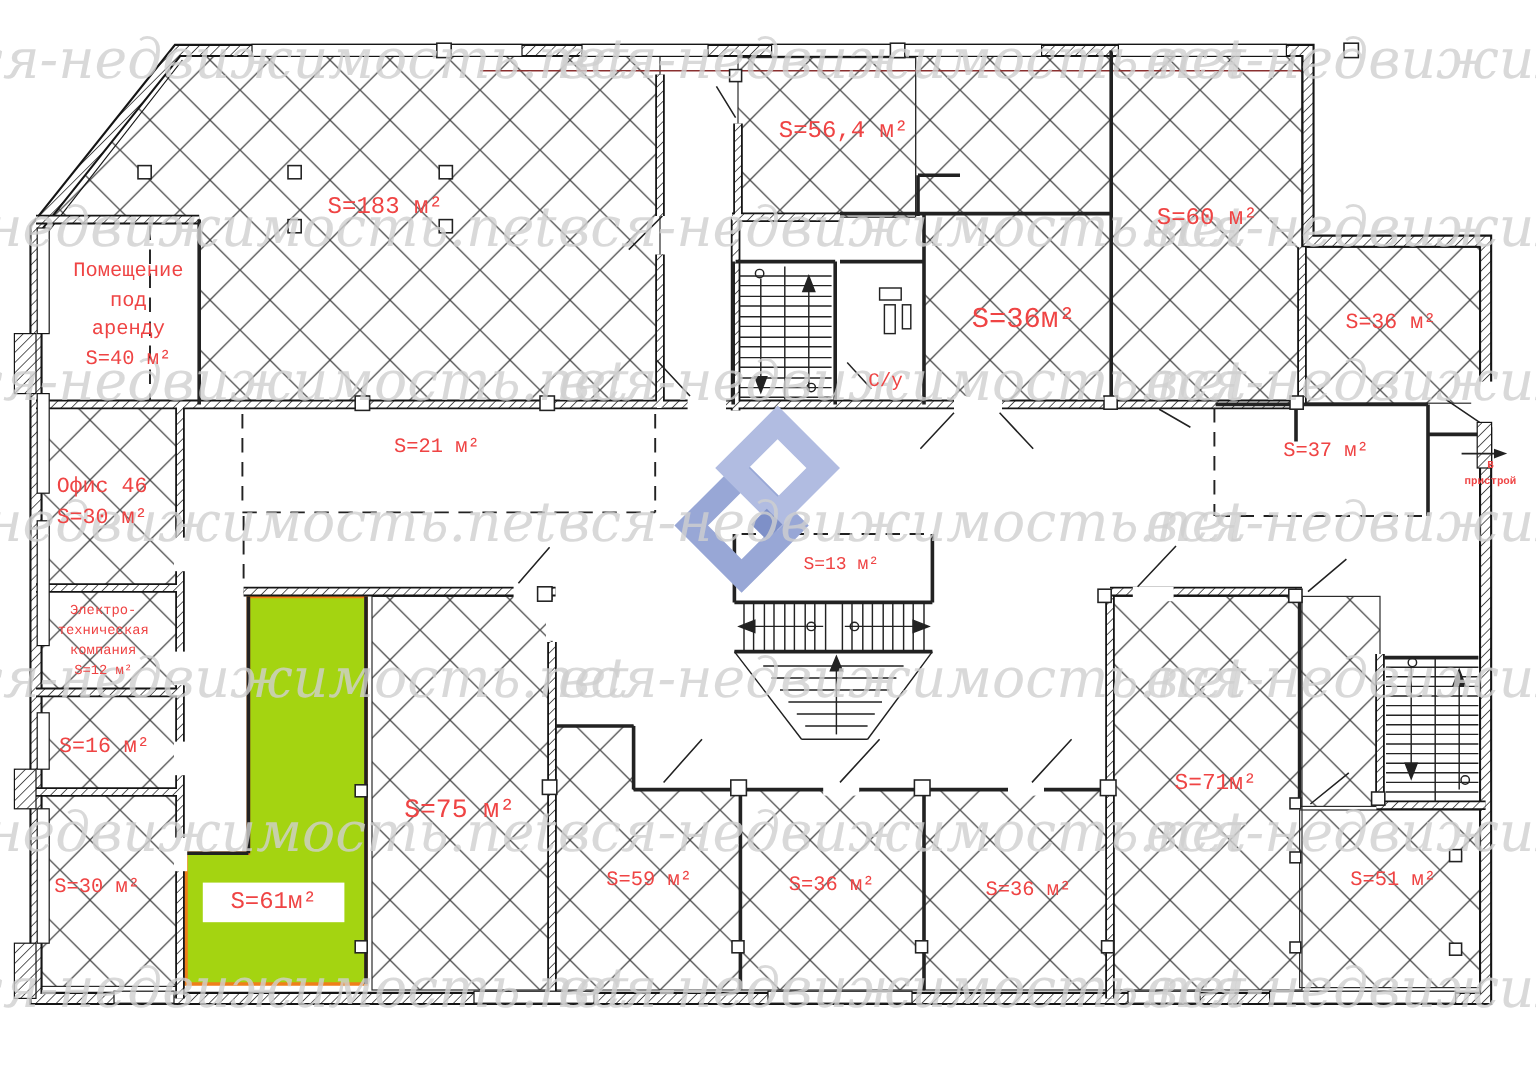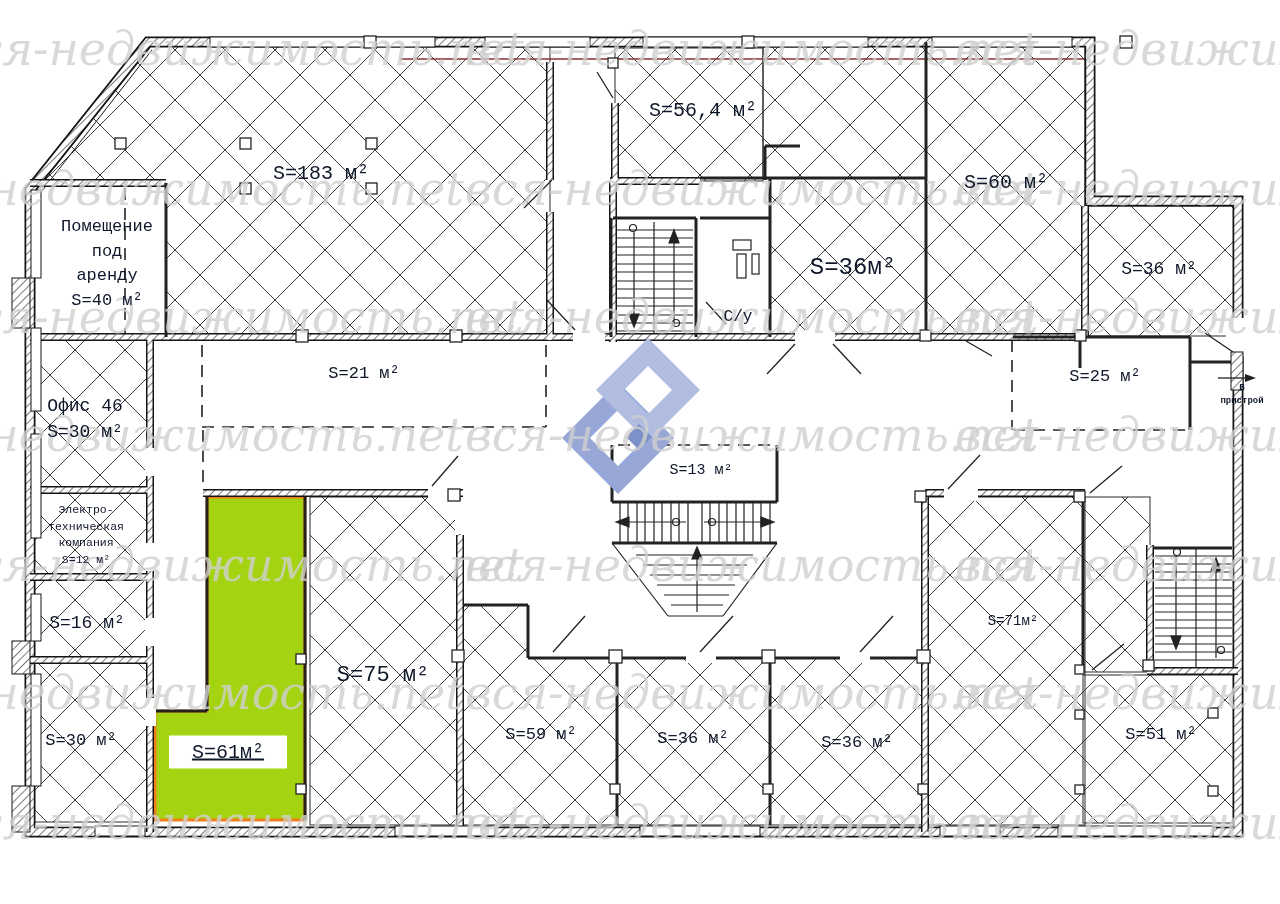--- a/index.html
+++ b/index.html
@@ -1,23 +1,23 @@
 <!DOCTYPE html>
 <html><head>
 <meta charset="utf-8">
 <style>
   html,body{margin:0;padding:0;background:#fff;}
   .stage{position:relative;width:1280px;height:904px;background:#fff;overflow:hidden;
          font-family:"Liberation Mono", monospace;}
   .stage svg{position:absolute;left:0;top:0;}
   .wm{position:absolute;font-family:"DejaVu Serif", serif;font-style:italic;
       font-size:46px;color:#d0d0d0;opacity:.8;white-space:nowrap;pointer-events:none;}
-  .lbl{position:absolute;transform:translate(-50%,-50%);color:#0f172a;text-align:center;
+  .lbl{position:absolute;transform:translate(-50%,-50%);color:#ef4444;text-align:center;
        white-space:pre-line;line-height:1.45;letter-spacing:0px;}
-  .box{background:#fff;padding:2px 23px;text-decoration:underline;}
+  .box{background:#fff;padding:2px 23px;}
   .caption{position:absolute;left:50%;top:846px;transform:translateX(-50%);
            font-size:24px;letter-spacing:2px;color:#141414;white-space:nowrap;}
 </style>
 </head>
 <body>
 
 <div class="stage">
 
 <svg width="1280" height="904" viewBox="0 0 1280 904">
   <defs>
@@ -248,36 +248,36 @@
 <div>
   <div class="lbl" style="left:107px;top:264px;font-size:17px">Помещение
 под
 аренду
 S=40 м²</div>
   <div class="lbl" style="left:321px;top:173px;font-size:20px">S=183 м²</div>
   <div class="lbl" style="left:703px;top:110px;font-size:20px">S=56,4 м²</div>
   <div class="lbl" style="left:1006px;top:182px;font-size:20px">S=60 м²</div>
   <div class="lbl" style="left:853px;top:268px;font-size:24px">S=36м²</div>
   <div class="lbl" style="left:1159px;top:269px;font-size:18px">S=36 м²</div>
-  <div class="lbl" style="left:1105px;top:377px;font-size:17px">S=25 м²</div>
+  <div class="lbl" style="left:1105px;top:377px;font-size:17px">S=37 м²</div>
   <div class="lbl" style="left:738px;top:318px;font-size:16px">С/у</div>
   <div class="lbl" style="left:364px;top:374px;font-size:17px">S=21 м²</div>
   <div class="lbl" style="left:85px;top:419px;font-size:18px">Офис 46
 S=30 м²</div>
   <div class="lbl" style="left:86px;top:535px;font-size:11.5px">Электро-
 техническая
 компания
 S=12 м²</div>
   <div class="lbl" style="left:87px;top:623px;font-size:18px">S=16 м²</div>
   <div class="lbl" style="left:81px;top:741px;font-size:17px">S=30 м²</div>
   <div class="lbl box" style="left:228px;top:752px;font-size:20px">S=61м²</div>
   <div class="lbl" style="left:383px;top:676px;font-size:22px">S=75 м²</div>
   <div class="lbl" style="left:541px;top:735px;font-size:17px">S=59 м²</div>
   <div class="lbl" style="left:693px;top:739px;font-size:17px">S=36 м²</div>
   <div class="lbl" style="left:857px;top:743px;font-size:17px">S=36 м²</div>
-  <div class="lbl" style="left:1013px;top:621px;font-size:14px">S=71м²</div>
+  <div class="lbl" style="left:1013px;top:653px;font-size:19px">S=71м²</div>
   <div class="lbl" style="left:1161px;top:735px;font-size:17px">S=51 м²</div>
   <div class="lbl" style="left:701px;top:471px;font-size:15px">S=13 м²</div>
   <div class="lbl" style="left:1242px;top:395px;font-size:9px;font-weight:bold">В пристрой</div>
 </div>
 
 
 </div>
 
 </body></html>

